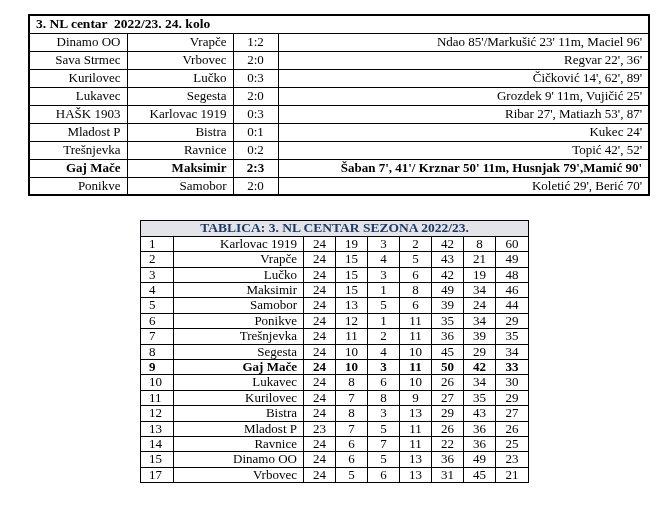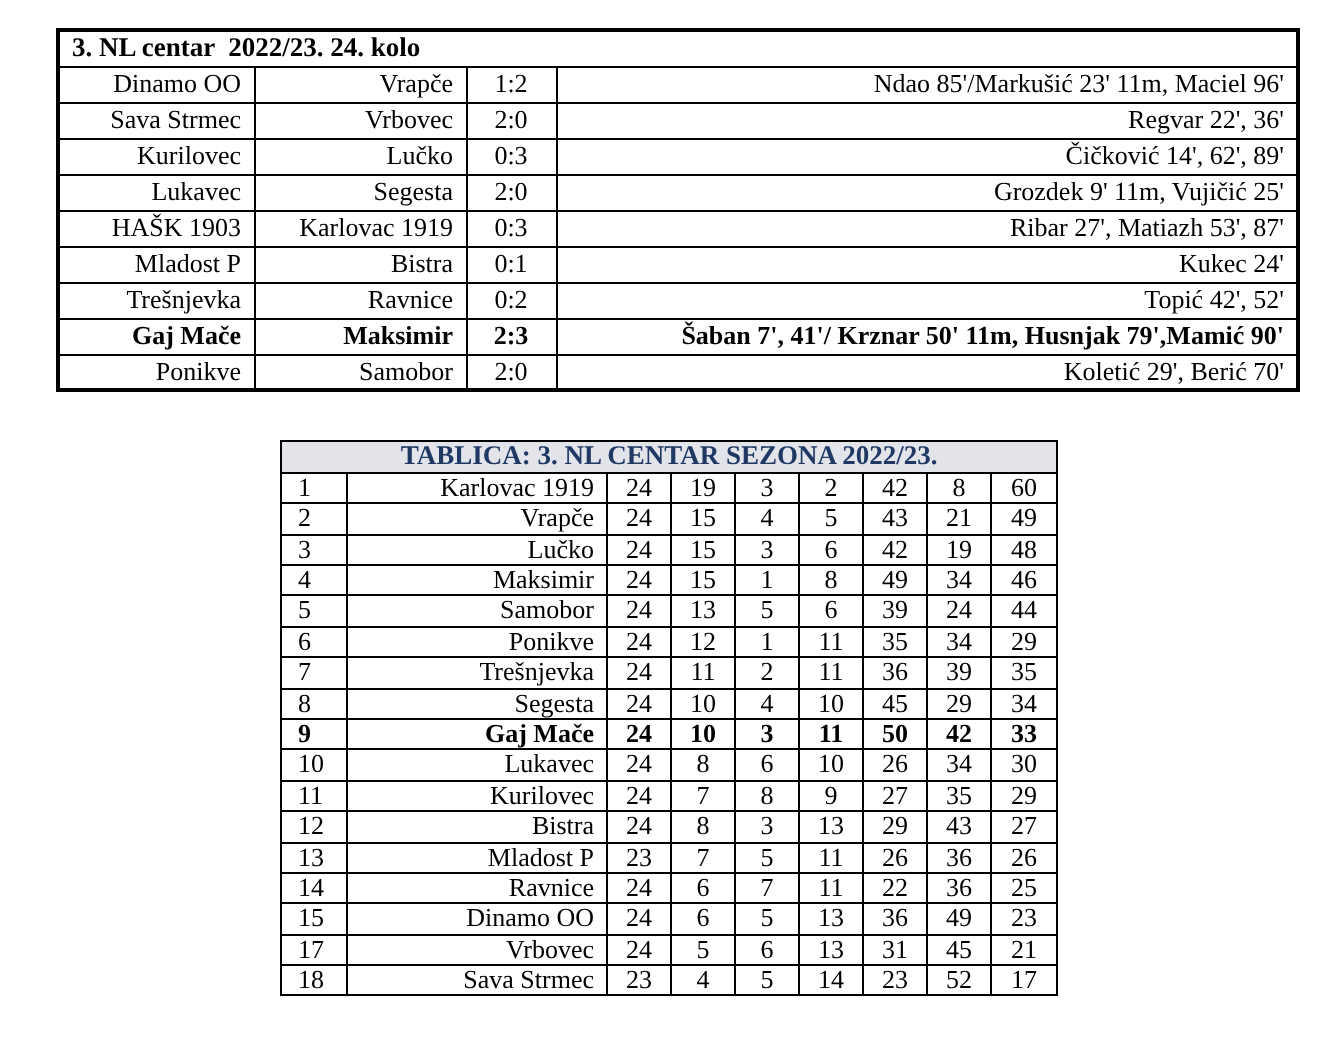--- a/index.html
+++ b/index.html
@@ -326,27 +326,16 @@
           <td class="c-rank">17</td>
           <td class="c-left">Vrbovec</td>
           <td class="c-center">24</td>
           <td class="c-center">5</td>
           <td class="c-center">6</td>
           <td class="c-center">13</td>
           <td class="c-center">31</td>
           <td class="c-center">45</td>
           <td class="c-center">21</td>
         </tr>
-        <tr>
-          <td class="c-rank">18</td>
-          <td class="c-left">Sava Strmec</td>
-          <td class="c-center">23</td>
-          <td class="c-center">4</td>
-          <td class="c-center">5</td>
-          <td class="c-center">14</td>
-          <td class="c-center">23</td>
-          <td class="c-center">52</td>
-          <td class="c-center">17</td>
-        </tr>
       </tbody>
   </table>
 
 </div>
 
 </body></html>

